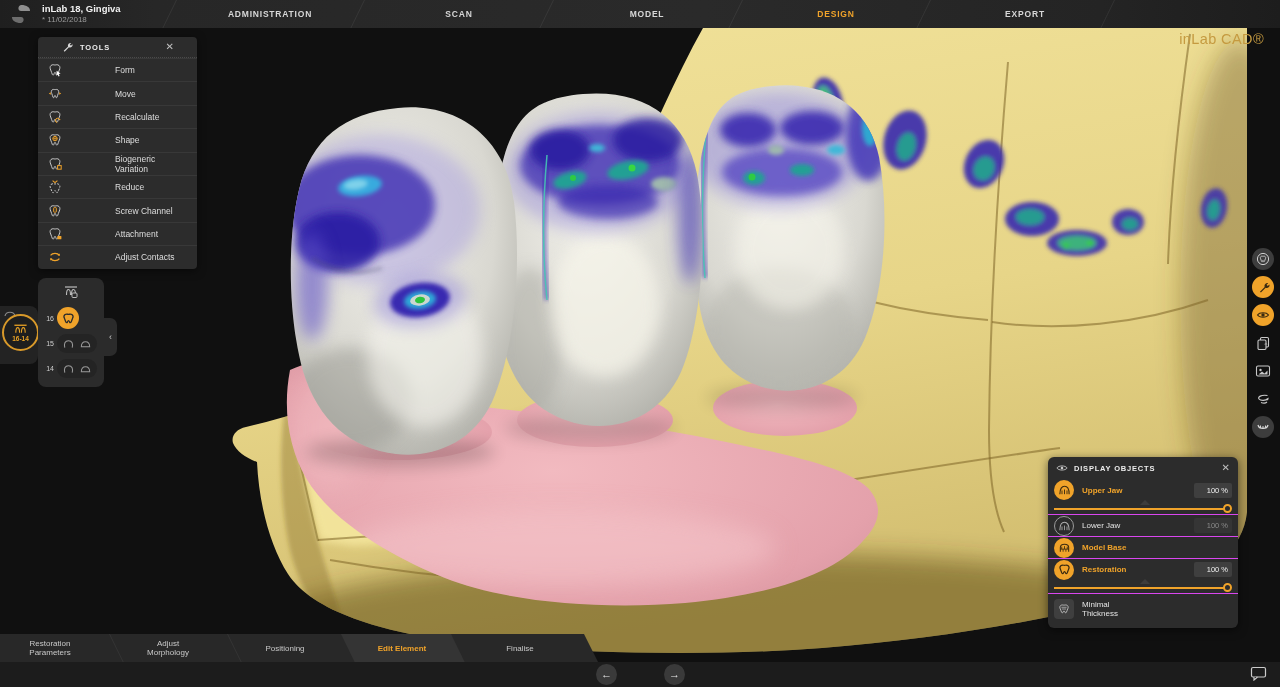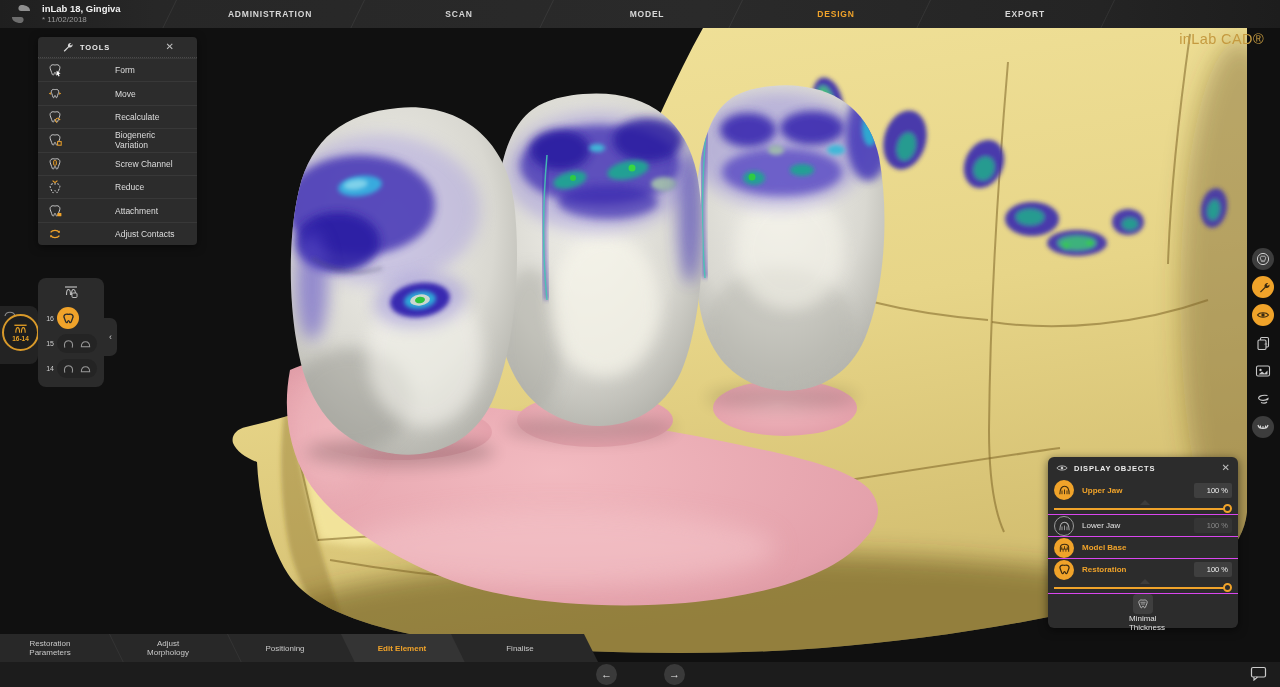--- a/index.html
+++ b/index.html
@@ -82,21 +82,21 @@
   .dop-val { margin-left:auto; width:38px; height:15px; background:#3f3f3f; border-radius:2px;
     font-size:7.5px; color:#f0f0f0; text-align:right; line-height:15px; padding-right:4px; }
   .dop-val.dim { color:#8a8a8a; background:#353535; }
   .dop-slider { position:relative; height:13px; margin:0 6px; }
   .dop-slider .notch { position:absolute; left:86px; top:-1px; width:0; height:0;
     border-left:5px solid transparent; border-right:5px solid transparent; border-bottom:5px solid #3c3c3c; }
   .dop-slider .track { position:absolute; left:0; right:2px; top:7px; height:2px; background:#f0a32a; }
   .dop-slider .hnd { position:absolute; right:0; top:3px; width:9px; height:9px; border-radius:50%;
     background:#2c2c2c; border:2px solid #f0a32a; }
   .dop-lbl2 { margin-left:8px; font-size:8px; color:#e3e3e3; line-height:9px; }
-  .dop-row.tall { height:30px;flex-direction:column; }
+  .dop-row.tall { height:30px; }
 
   
   .steps { position:absolute; left:0; top:634px; width:600px; height:28px; z-index:35; }
   .steps-bg { position:absolute; inset:0; background:#282828;
     clip-path:polygon(0 0,584px 0,598px 100%,0 100%); }
   .step-sep { position:absolute; top:0; width:1px; height:28px; background:rgba(255,255,255,.06);
     transform:skewX(26deg); transform-origin:top left; }
   .step-active-bg { position:absolute; left:341px; top:0; width:110px; height:28px; background:#343434;
     transform:skewX(26deg); transform-origin:top left; }
   .step { position:absolute; top:0; height:28px; transform:translateX(-50%); display:flex;
@@ -342,37 +342,45 @@
       <svg class="ic" viewBox="0 0 14 14">
           <path d="M3,2.5 C4.5,1.2 6,2 7,2 C8,2 9.5,1.2 11,2.5 C12.3,3.6 12,5.5 11.3,7 C10.6,8.5 10.2,10.5 9.6,11.6 C9.2,12.3 8.4,12.2 8.1,11.4 C7.8,10.5 7.6,9.4 7,9.4 C6.4,9.4 6.2,10.5 5.9,11.4 C5.6,12.2 4.8,12.3 4.4,11.6 C3.8,10.5 3.4,8.5 2.7,7 C2,5.5 1.7,3.6 3,2.5 Z" stroke="#c8c8c8" stroke-width="1" fill="none"></path>
           <path d="M9.2,12.6 a2.2,2.2 0 1 1 2.6,-2.6" stroke="#f0a32a" stroke-width="1" fill="none"></path>
           <path d="M12.6,9.2 L11.8,10.6 L10.8,9.4 Z" fill="#f0a32a"></path>
         </svg>
       <span>Recalculate</span>
     </div>
     <div class="tool-row">
       <svg class="ic" viewBox="0 0 14 14">
           <path d="M3,2.5 C4.5,1.2 6,2 7,2 C8,2 9.5,1.2 11,2.5 C12.3,3.6 12,5.5 11.3,7 C10.6,8.5 10.2,10.5 9.6,11.6 C9.2,12.3 8.4,12.2 8.1,11.4 C7.8,10.5 7.6,9.4 7,9.4 C6.4,9.4 6.2,10.5 5.9,11.4 C5.6,12.2 4.8,12.3 4.4,11.6 C3.8,10.5 3.4,8.5 2.7,7 C2,5.5 1.7,3.6 3,2.5 Z" stroke="#c8c8c8" stroke-width="1" fill="none"></path>
+          <circle cx="7" cy="5.6" r="2.2" stroke="#f0a32a" stroke-width="1" fill="none"></circle>
+          <path d="M4.8,5.6 L9.2,5.6 M7,3.4 L7,7.8" stroke="#f0a32a" stroke-width="0.7"></path>
+        </svg>
+      <span>Shape</span>
+    </div>
+    <div class="tool-row">
+      <svg class="ic" viewBox="0 0 14 14">
+          <path d="M3,2.5 C4.5,1.2 6,2 7,2 C8,2 9.5,1.2 11,2.5 C12.3,3.6 12,5.5 11.3,7 C10.6,8.5 10.2,10.5 9.6,11.6 C9.2,12.3 8.4,12.2 8.1,11.4 C7.8,10.5 7.6,9.4 7,9.4 C6.4,9.4 6.2,10.5 5.9,11.4 C5.6,12.2 4.8,12.3 4.4,11.6 C3.8,10.5 3.4,8.5 2.7,7 C2,5.5 1.7,3.6 3,2.5 Z" stroke="#c8c8c8" stroke-width="1" fill="none"></path>
           <rect x="9.6" y="8.6" width="3.6" height="3.6" stroke="#f0a32a" stroke-width="1" fill="#2c2c2c"></rect>
         </svg>
       <span>Biogeneric Variation</span>
+    </div>
+    <div class="tool-row">
+      <svg class="ic" viewBox="0 0 14 14">
+          <path d="M3,4.5 C4.5,3.2 6,4 7,4 C8,4 9.5,3.2 11,4.5 C12.3,5.6 12,7 11.3,8.4 C10.6,9.8 10.2,11.4 9.6,12.3 C9.2,12.9 8.4,12.8 8.1,12.1 C7.8,11.4 7.6,10.6 7,10.6 C6.4,10.6 6.2,11.4 5.9,12.1 C5.6,12.8 4.8,12.9 4.4,12.3 C3.8,11.4 3.4,9.8 2.7,8.4 C2,7 1.7,5.6 3,4.5 Z" stroke="#c8c8c8" stroke-width="1" fill="none" stroke-dasharray="2 1.2"></path>
+          <path d="M4.6,0.6 L7,2.6 L9.4,0.6" stroke="#f0a32a" stroke-width="1.1" fill="none"></path>
+        </svg>
+      <span>Reduce</span>
     </div>
     <div class="tool-row">
       <svg class="ic" viewBox="0 0 14 14">
           <path d="M3,2.5 C4.5,1.2 6,2 7,2 C8,2 9.5,1.2 11,2.5 C12.3,3.6 12,5.5 11.3,7 C10.6,8.5 10.2,10.5 9.6,11.6 C9.2,12.3 8.4,12.2 8.1,11.4 C7.8,10.5 7.6,9.4 7,9.4 C6.4,9.4 6.2,10.5 5.9,11.4 C5.6,12.2 4.8,12.3 4.4,11.6 C3.8,10.5 3.4,8.5 2.7,7 C2,5.5 1.7,3.6 3,2.5 Z" stroke="#c8c8c8" stroke-width="1" fill="none"></path>
           <rect x="5.7" y="3.6" width="2.6" height="4.6" rx="0.6" stroke="#f0a32a" stroke-width="1" fill="none"></rect>
         </svg>
       <span>Screw Channel</span>
-    </div>
-    <div class="tool-row">
-      <svg class="ic" viewBox="0 0 14 14">
-          <path d="M3,4.5 C4.5,3.2 6,4 7,4 C8,4 9.5,3.2 11,4.5 C12.3,5.6 12,7 11.3,8.4 C10.6,9.8 10.2,11.4 9.6,12.3 C9.2,12.9 8.4,12.8 8.1,12.1 C7.8,11.4 7.6,10.6 7,10.6 C6.4,10.6 6.2,11.4 5.9,12.1 C5.6,12.8 4.8,12.9 4.4,12.3 C3.8,11.4 3.4,9.8 2.7,8.4 C2,7 1.7,5.6 3,4.5 Z" stroke="#c8c8c8" stroke-width="1" fill="none" stroke-dasharray="2 1.2"></path>
-          <path d="M4.6,0.6 L7,2.6 L9.4,0.6" stroke="#f0a32a" stroke-width="1.1" fill="none"></path>
-        </svg>
-      <span>Reduce</span>
     </div>
     <div class="tool-row">
       <svg class="ic" viewBox="0 0 14 14">
           <path d="M3,2.5 C4.5,1.2 6,2 7,2 C8,2 9.5,1.2 11,2.5 C12.3,3.6 12,5.5 11.3,7 C10.6,8.5 10.2,10.5 9.6,11.6 C9.2,12.3 8.4,12.2 8.1,11.4 C7.8,10.5 7.6,9.4 7,9.4 C6.4,9.4 6.2,10.5 5.9,11.4 C5.6,12.2 4.8,12.3 4.4,11.6 C3.8,10.5 3.4,8.5 2.7,7 C2,5.5 1.7,3.6 3,2.5 Z" stroke="#c8c8c8" stroke-width="1" fill="none"></path>
           <rect x="9.4" y="9" width="4" height="3.2" rx="0.5" fill="#f0a32a"></rect>
         </svg>
       <span>Attachment</span>
     </div>
     <div class="tool-row">
       <svg class="ic" viewBox="0 0 14 14">

